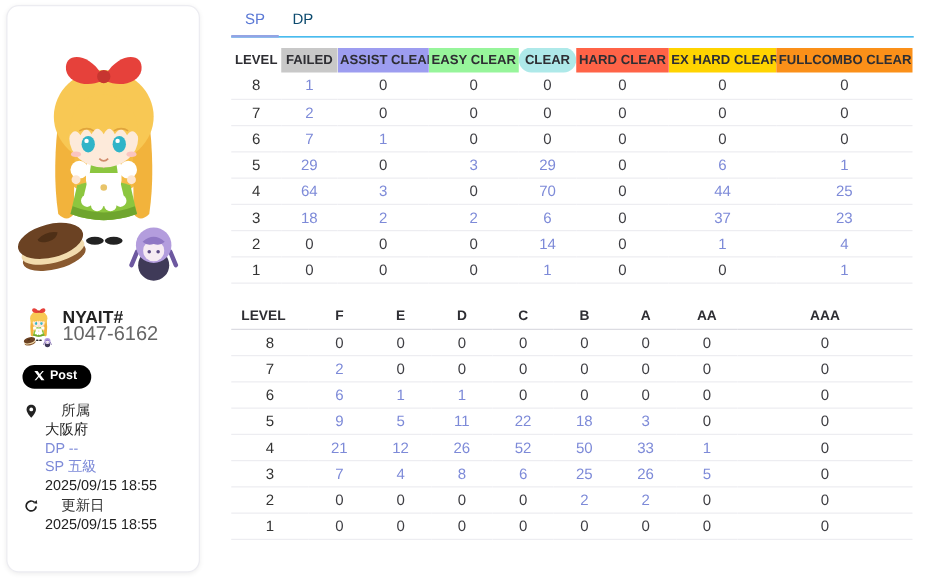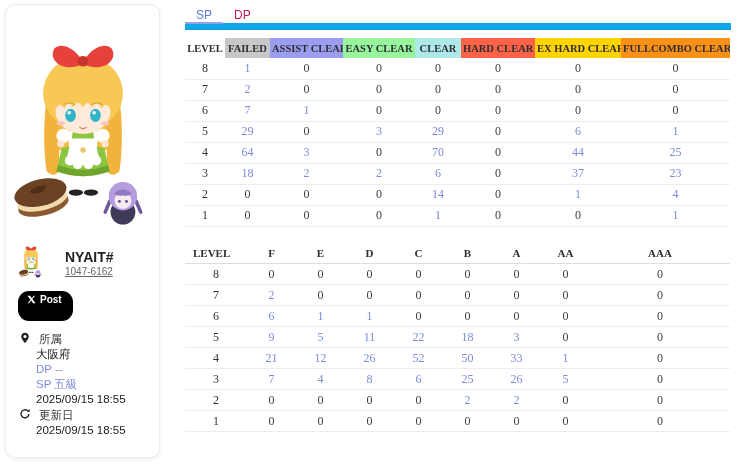--- a/index.html
+++ b/index.html
@@ -8,45 +8,45 @@
   .page { position:relative; width:740px; height:466px; background:#fff; overflow:hidden; }
 
   
   .profile-card {
     position:absolute; left:5px; top:4px; width:155px; height:454px;
     background:#fff; border:1px solid #ececf1; border-radius:10px;
     box-shadow:0 1px 4px rgba(0,0,0,.07);
   }
   .avatar-wrap { width:100%; height:232px; display:flex; align-items:flex-end; justify-content:center; }
   .avatar-wrap svg { width:142px; height:206px; }
-  .profile-head { display:flex; align-items:center; gap:21px; padding:8px 10px 0 12px; }
+  .profile-head { display:flex; gap:6px; padding:8px 10px 0 12px; }
   .mini-avatar svg { width:26px; height:34px; }
   .player-name { font-size:14px; font-weight:700; color:#222; line-height:16px; }
-  .player-id { font-size:10px; color:#666; line-height:14px;text-decoration:underline; }
+  .player-id { font-size:16px; color:#666; line-height:14px; }
   .post-btn {
     margin:8px 0 9px 12px; display:inline-flex; align-items:center; gap:4px;
     background:#000; color:#fff; border:none; border-radius:11px;
-    padding:3px 11px 16px 9px; font-size:10px; font-weight:700; cursor:pointer;
+    padding:3px 11px 5px 9px; font-size:10px; font-weight:700; cursor:pointer;
     font-family:"Liberation Sans", sans-serif;
   }
   .post-btn svg { width:9px; height:9px; }
   .info { padding:0 10px 0 13px; font-size:11.5px; color:#222; }
-  .info-row { display:flex; align-items:flex-start; gap:8px; line-height:14px; margin-top:2px; color:#333; }
+  .info-row { display:flex; align-items:center; gap:18px; line-height:14px; margin-top:2px; color:#333; }
   .info-row svg { width:12px; height:12px; flex:0 0 auto; }
   .info-value { padding-left:17px; line-height:13px; margin-top:2px; color:#222; }
   .info-value.link { color:#7d8ad8; cursor:pointer; }
   .gap-above { margin-top:9px; }
 
   
   .main { position:absolute; left:185px; top:0; width:546px; }
-  .tabs { display:flex; height:30px; border-bottom:7px solid #0ea5e9; }
-  .tab { padding:8px 11px 5px 11px; font-size:12px; color:#be185d; cursor:pointer; }
+  .tabs { display:flex; height:30px; border-bottom:1px solid #0ea5e9; }
+  .tab { padding:8px 11px 5px 11px; font-size:12px; color:#0c4a6e; cursor:pointer; }
   .tab.active { color:#5a78d5; border-bottom:2px solid #93a4e4; margin-bottom:-1px; }
 
-  table { border-collapse:collapse; table-layout:fixed; width:545px; font-family:Liberation Serif, serif; }
+  table { border-collapse:collapse; table-layout:fixed; width:545px; font-family:Liberation Sans, sans-serif; }
   .clear-table { margin-top:8px; }
   .grade-table { margin-top:17px; }
   th { font-size:10.5px; font-weight:700; color:#2e2e33; height:20px; text-align:center; padding:0 2px; overflow:hidden; white-space:nowrap; }
   .grade-table th { font-size:11px; }
   .grade-table thead tr { border-bottom:1px solid #dcdce2; }
   .grade-table th.level-h { text-align:left; padding-left:8px; }
   td { height:21px; text-align:center; font-size:12px; color:#3d3d42; border-bottom:1px solid #ededf1; }
   td.level-cell { color:#333; }
   td.pos { color:#7d8ad8; cursor:pointer; }
 </style>
@@ -184,21 +184,21 @@
           <col style="width:74px">
           <col style="width:86px">
           <col style="width:109px">
       </colgroup>
     <thead>
           <tr>
             <th class="level-h">LEVEL</th>
             <th style="background: rgb(200, 200, 200);">FAILED</th>
             <th style="background: rgb(157, 157, 240);">ASSIST CLEAR</th>
             <th style="background: rgb(151, 245, 155);">EASY CLEAR</th>
-            <th style="background: rgb(174, 233, 233);">CLEAR</th>
+            <th style="background: rgb(174, 233, 233); border-radius: 10px;">CLEAR</th>
             <th style="background: rgb(255, 99, 71);">HARD CLEAR</th>
             <th style="background: rgb(255, 212, 0);">EX HARD CLEAR</th>
             <th style="background: rgb(251, 144, 25);">FULLCOMBO CLEAR</th>
           </tr>
         </thead>
         <tbody>
           <tr>
             <td class="level-cell">8</td>
             <td class="pos">1</td>
             <td class="zero">0</td>

